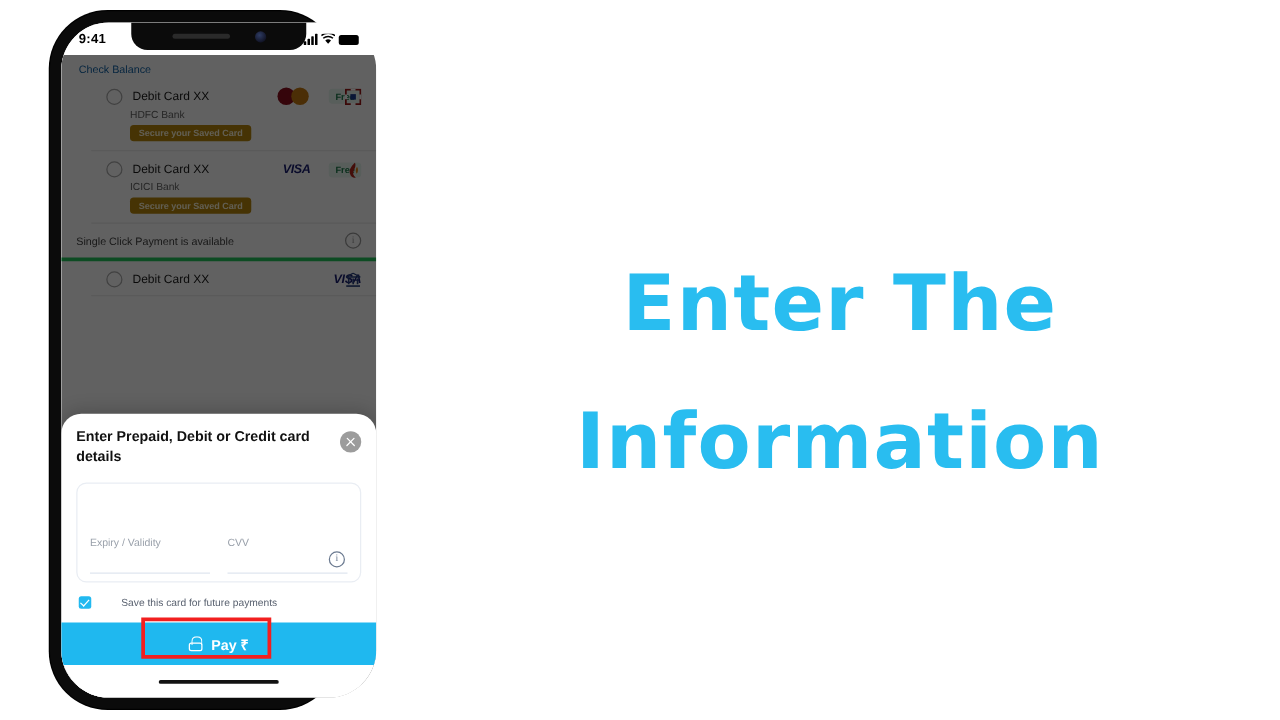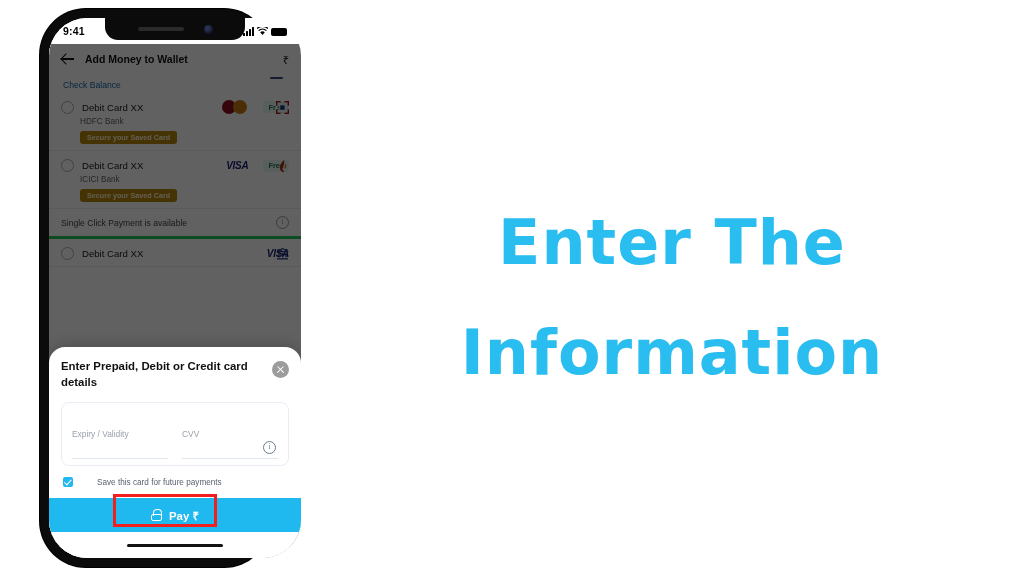--- a/index.html
+++ b/index.html
@@ -67,21 +67,21 @@
   #app-title { font-size: 10.5px; font-weight: bold; color: #111; flex: 1; }
   #app-rupee { font-size: 11px; color: #111; font-weight: 500; }
 
   
   #scroll-hint { position: absolute; right: 18px; top: 33px; width: 13px; height: 2px;
     background: #3b4a7a; border-radius: 2px; }
 
   #check-balance { padding: 6px 14px 2px; font-size: 8.6px; color: #1565a8; font-weight: 500; }
 
   
-  .card-row { padding: 8px 12px 6px; border-bottom: 1px solid #ececec; position: relative; }
+  .card-row { padding: 8px 12px 6px; border-bottom: 1px solid #ececec; position: relative; margin-left: 24px; }
   .cr-top { display: flex; align-items: center; gap: 8px; }
   .radio { width: 11px; height: 11px; border: 1.3px solid #aaa; border-radius: 50%; flex: none; }
   .cr-name { font-size: 9.6px; color: #1a1a1a; font-weight: 500; }
   .cr-spacer { flex: 1; }
   .brand { display: flex; align-items: center; }
   .mc { position: relative; width: 26px; height: 14px; }
   .mc span { position: absolute; top: 0; width: 14px; height: 14px; border-radius: 50%; }
   .mc .l { left: 0; background: #8c0f1e; }
   .mc .r { left: 11px; background: #c47a12; }
   .visa { font-size: 10px; font-weight: bold; color: #1a1f71; font-style: italic; letter-spacing: -.3px; }
@@ -112,21 +112,21 @@
   #close-btn::before, #close-btn::after {
     content: ""; position: absolute; left: 4px; top: 8px; width: 9px; height: 1.4px;
     background: #fff; border-radius: 1px; }
   #close-btn::before { transform: rotate(45deg); }
   #close-btn::after { transform: rotate(-45deg); }
 
   #card-box { margin-top: 12px; border: 1px solid #e9edf3; border-radius: 8px; padding: 10px 10px 6px; }
   .field { position: relative; }
   .fl { font-size: 8.4px; color: #9aa1ab; }
   .fline { height: 1px; background: #dfe6ef; margin-top: 19px; }
-  .row2 { display: flex; gap: 14px; margin-top: 16px; }
+  .row2 { display: flex; gap: 14px; margin-top: 32px; }
   .row2 .field { flex: 1; }
   #scan-icon { position: absolute; right: 0; top: 11px; width: 19px; height: 13px;
     border: 1px solid #e4e8ee; border-radius: 2px; }
   #scan-icon::before{content:"";position:absolute;left:2px;top:2px;width:9px;height:1.5px;background:#e4e8ee;}
   #scan-icon::after{content:"";position:absolute;right:2px;bottom:2px;width:5px;height:4px;background:#eef1f5;border-radius:1px;}
   #cvv-info { position: absolute; right: 2px; top: 12px; width: 11px; height: 11px;
     border: 1px solid #6b7a90; border-radius: 50%; color: #6b7a90; font-size: 8px;
     line-height: 10px; text-align: center; font-family: "Liberation Serif", serif; }
 
   #save-row { display: flex; align-items: center; gap: 24px; margin: 11px 2px 0; }
@@ -180,25 +180,20 @@
         </div>
         <div id="notch">
           <div id="notch-speaker"></div>
           <div id="notch-camera"></div>
         </div>
       </div>
 
       <div id="app-bg">
         <div id="app-content">
 
-          <div id="app-header">
-            <div id="back-arrow"></div>
-            <div id="app-title">Add Money to Wallet</div>
-            <div id="app-rupee">₹</div>
-          </div>
           <div id="scroll-hint"></div>
 
           <div id="check-balance">Check Balance</div>
 
           <div class="card-row">
             <div class="cr-top">
               <div class="radio"></div>
               <div class="cr-name">Debit Card XX</div>
               <div class="cr-spacer"></div>
               <div class="brand">

